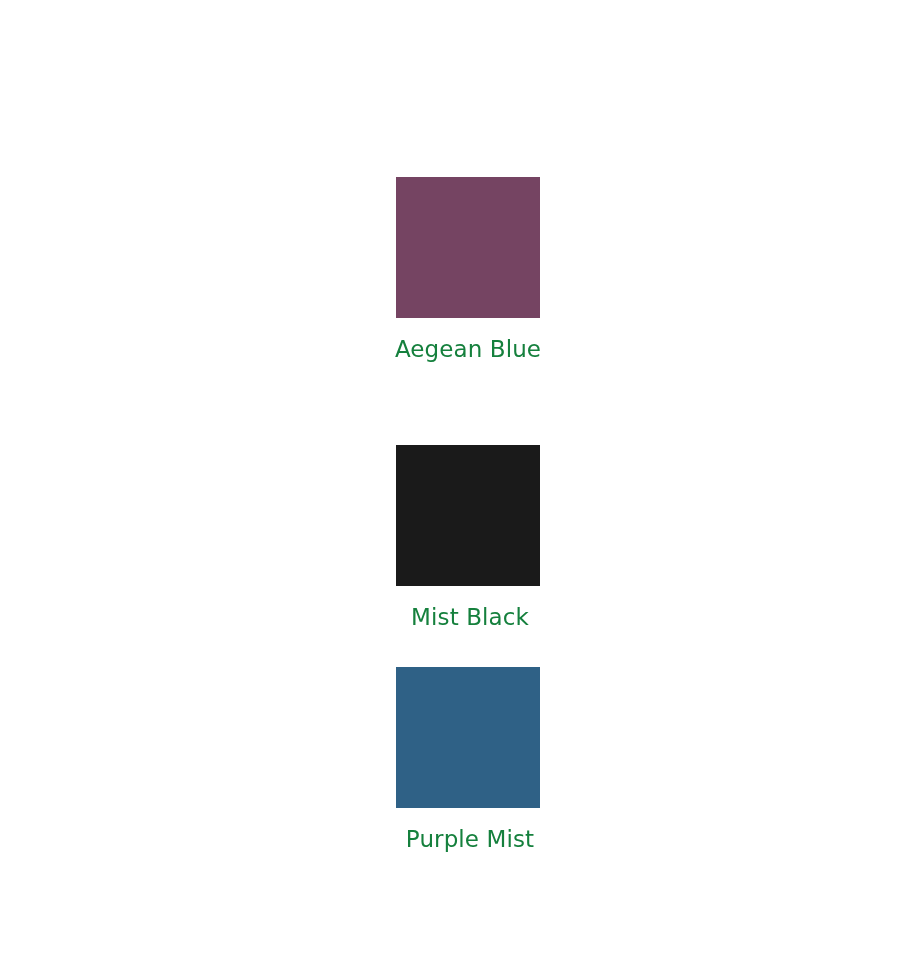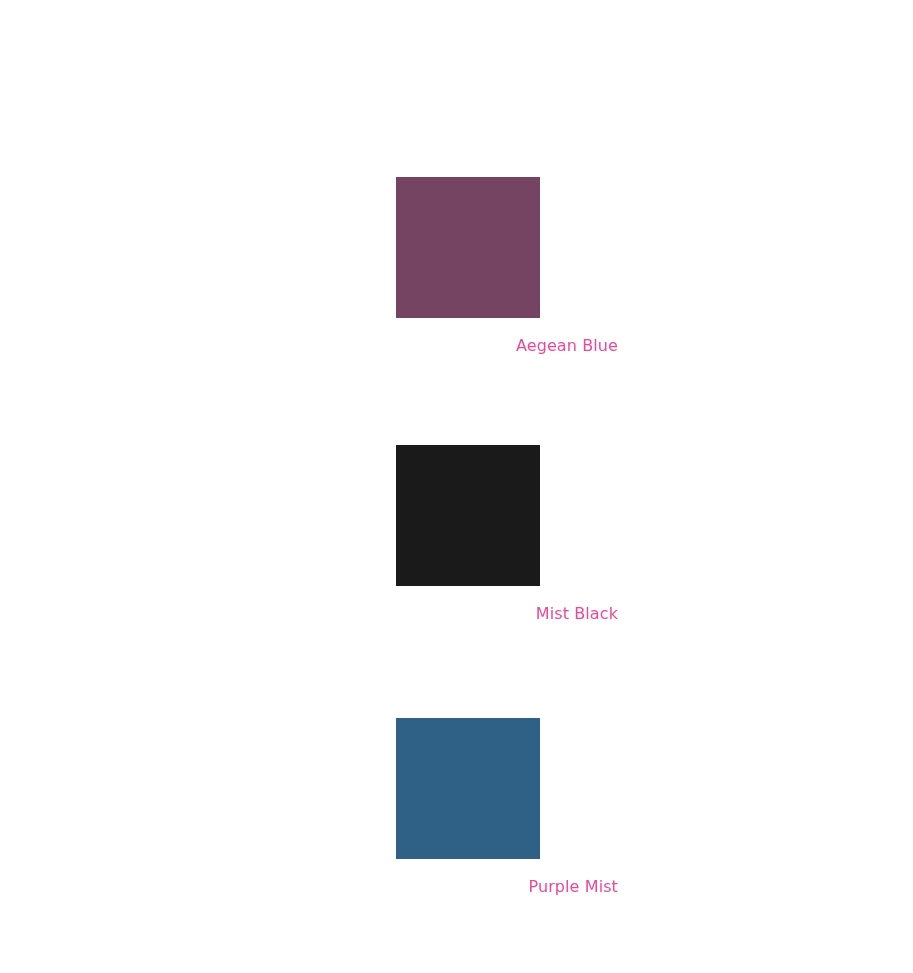--- a/index.html
+++ b/index.html
@@ -28,41 +28,41 @@
     width: 300px;
   }
 
   .swatch-chip {
     width: 144px;
     height: 141px;
     display: block;
   }
 
   .swatch-label {
-    font-size: 16px;
+    font-size: 23px;
     line-height: 1;
-    color: #ec4899;
-    text-align: right;
+    color: #15803d;
+    text-align: center;
     white-space: nowrap;
     font-weight: 400;
     letter-spacing: 0.1px;
   }
 
   
   #swatch-item-0 { left: 318px; top: 177px; }
   #swatch-item-0 .swatch-chip { margin-left: 78px; }
   #swatch-item-0 .swatch-label { margin-top: 20px; margin-left: 0px; }
 
   
   #swatch-item-1 { left: 318px; top: 445px; }
   #swatch-item-1 .swatch-chip { margin-left: 78px; }
   #swatch-item-1 .swatch-label { margin-top: 20px; margin-left: 4px; }
 
   
-  #swatch-item-2 { left: 318px; top: 718px; }
+  #swatch-item-2 { left: 318px; top: 667px; }
   #swatch-item-2 .swatch-chip { margin-left: 78px; }
   #swatch-item-2 .swatch-label { margin-top: 20px; margin-left: 4px; }
 </style>
 </head>
 <body style="background-color: rgb(255, 255, 255);">
 
 <div id="swatch-board">
 
   <div class="swatch-item" id="swatch-item-0">
     <div class="swatch-chip" style="background-color: rgb(117, 68, 98);"></div>

